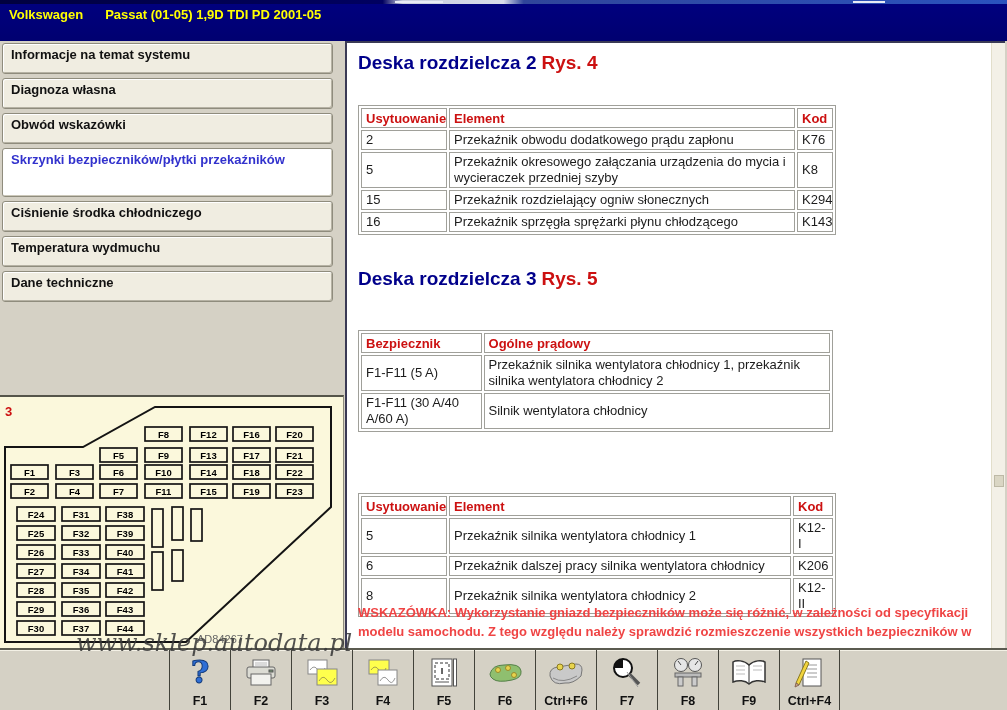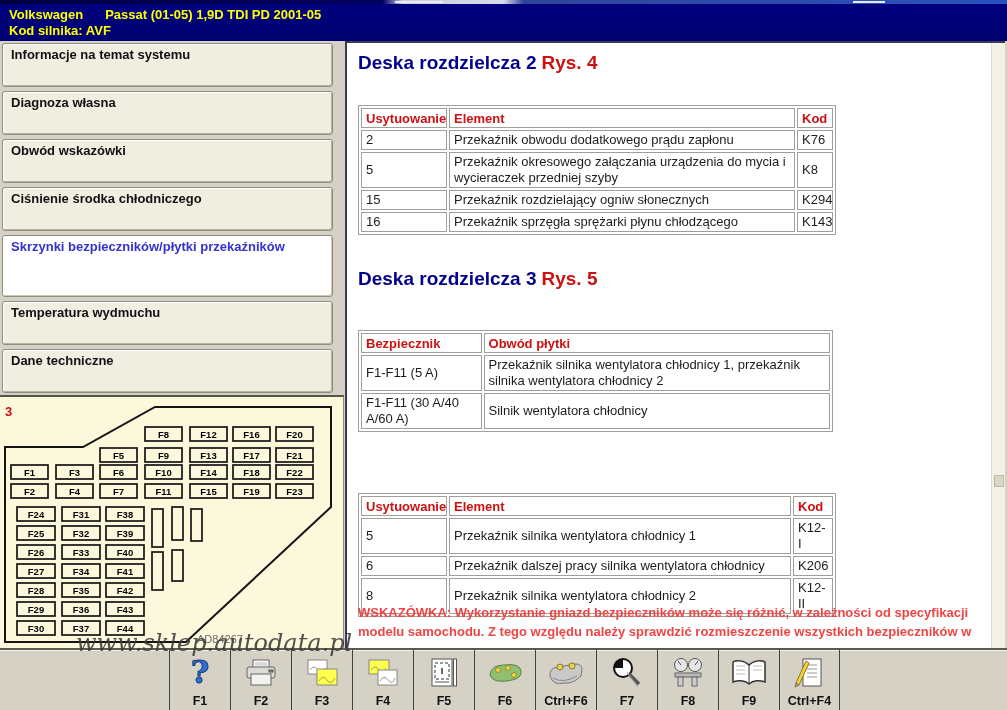--- a/index.html
+++ b/index.html
@@ -14,21 +14,21 @@
   
   .titlebar{position:absolute;left:0;top:4px;width:1007px;height:37px;
     background:linear-gradient(to bottom,#00007E,#000070);color:var(--titlebar-text,#FFFF00);
     font-weight:bold;font-size:13px;padding:3px 0 0 9px;box-sizing:border-box;line-height:16px;}
   .titlebar .brand{margin-right:22px;margin-top:16px;}
 
   
   .sidebar{position:absolute;left:0;top:41px;width:345px;height:354px;}
   .menu{position:absolute;left:2px;top:2px;width:331px;}
   .menu-item{height:23px;margin-bottom:4px;background:var(--menu-item-bg,#F0EDE1);
-    border:1px solid #8F8C7D;border-radius:3px;padding:3px 0 16px 8px;
+    border:1px solid #8F8C7D;border-radius:3px;padding:3px 0 3px 8px;
     font-size:13px;font-weight:bold;color:#111;
     box-shadow:inset 1px 1px 0 #FFFFFF, inset -1px -1px 0 #B6B2A4;cursor:default;}
   .menu-item.selected{height:41px;background:#FFFFFF;color:var(--selected-text,#3232CD);
     box-shadow:inset 1px 1px 0 #FFFFFF, inset -1px -1px 0 #CCC8BA;}
 
   
   .diagram-panel{position:absolute;left:0;top:395px;width:344px;height:253px;
     background:var(--diagram-bg,#FBF8DC);border-top:2px solid #55554A;border-right:1px solid #8F8C7D;box-sizing:border-box;}
   .fig-label{position:absolute;left:5px;top:7px;color:var(--accent-red,#CC1111);font-size:13px;font-weight:bold;}
   .fusebox-svg{position:absolute;left:0;top:0;}
@@ -78,30 +78,29 @@
 
 <div class="screen">
 
   <div class="topstrip">
     <span class="mark" style="left:395px;width:48px;"></span>
     <span class="mark" style="left:853px;width:32px;"></span>
   </div>
 
   <div class="titlebar">
     <div><span class="brand">Volkswagen</span><span>Passat (01-05) 1,9D TDI PD 2001-05</span></div>
-    <div>Kod silnika: AVF</div>
   </div>
 
   <div class="sidebar">
     <div class="menu">
         <div class="menu-item"><span>Informacje na temat systemu</span></div>
         <div class="menu-item"><span>Diagnoza własna</span></div>
         <div class="menu-item"><span>Obwód wskazówki</span></div>
+        <div class="menu-item selected"><span>Skrzynki bezpieczników/płytki przekaźników</span></div>
         <div class="menu-item"><span>Ciśnienie środka chłodniczego</span></div>
-        <div class="menu-item selected"><span>Skrzynki bezpieczników/płytki przekaźników</span></div>
         <div class="menu-item"><span>Temperatura wydmuchu</span></div>
         <div class="menu-item"><span>Dane techniczne</span></div>
       </div>
   </div>
 
   <div class="diagram-panel">
     <div class="fig-label">3</div>
     <svg class="fusebox-svg" width="344" height="251" viewBox="0 0 344 251">
         <polygon points="5,50 83,50 155,10 331,10 331,110 186,245 5,245" class="outline"></polygon>
         <rect x="145" y="30" width="37" height="14" class="fuse"></rect>
@@ -248,21 +247,21 @@
       <span class="sec-title">Deska rozdzielcza 3</span><span class="sec-fig">Rys. 5</span>
     </div>
     <table class="data-table" style="left:11px;top:278px;width:475px;margin-top:9px;" data-table="content.sections.1.table">
         <colgroup>
           <col style="width: 120px;">
           <col style="width: 345px;">
         </colgroup>
         <thead>
           <tr>
             <th>Bezpiecznik</th>
-            <th>Obwód płytki</th>
+            <th>Ogólne prądowy</th>
           </tr>
         </thead>
         <tbody>
           <tr>
             <td>F1-F11 (5 A)</td>
             <td>Przekaźnik silnika wentylatora chłodnicy 1, przekaźnik silnika wentylatora chłodnicy 2</td>
           </tr>
           <tr>
             <td>F1-F11 (30 A/40 A/60 A)</td>
             <td>Silnik wentylatora chłodnicy</td>

